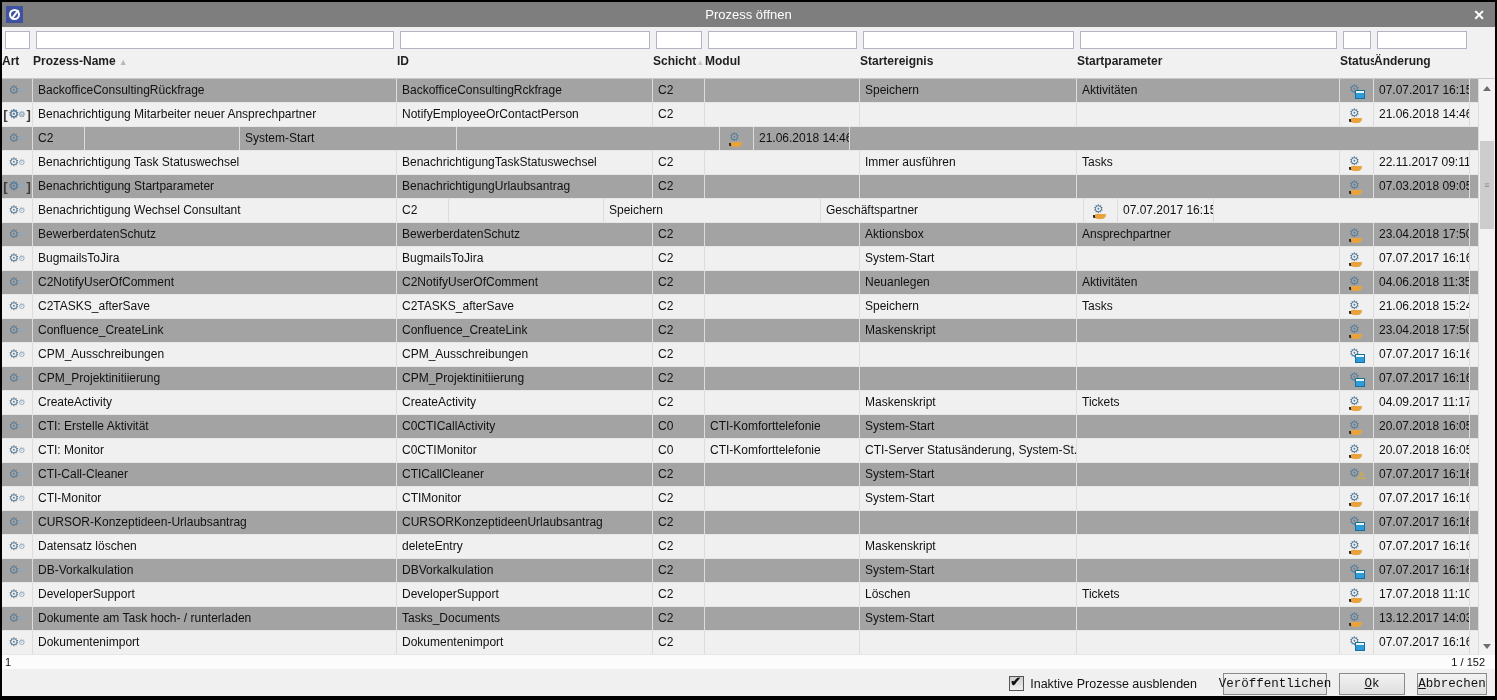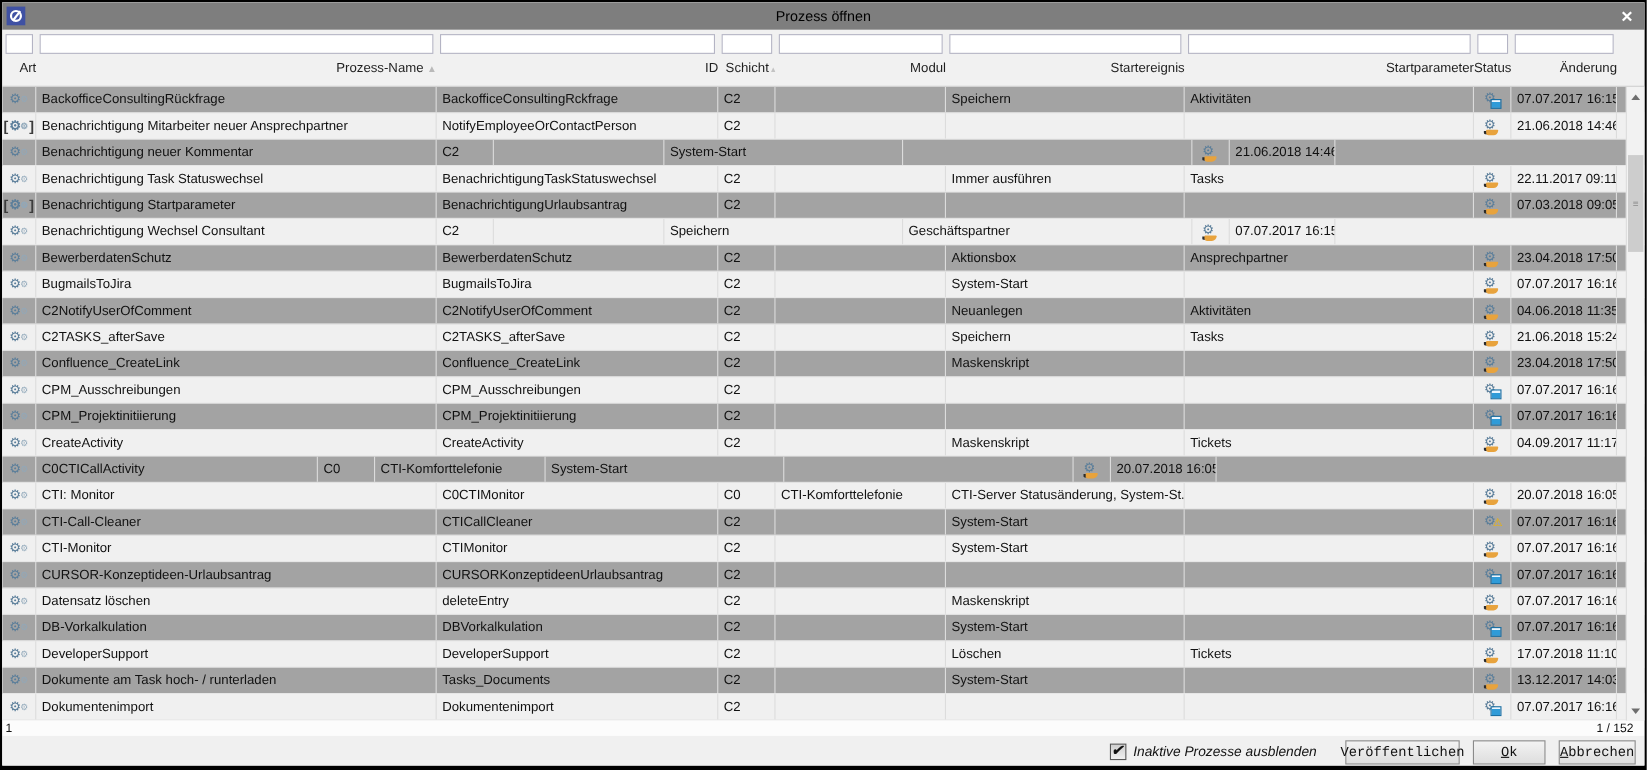--- a/index.html
+++ b/index.html
@@ -5,41 +5,41 @@
   html,body{margin:0;padding:0;}
   body{width:1497px;height:700px;overflow:hidden;font-family:"Liberation Sans",sans-serif;}
   .dialog{position:relative;width:1497px;height:700px;background:#000;box-sizing:border-box;padding:2px 2px 4px 2px;}
   .inner{position:relative;width:1493px;height:694px;background:#fff;display:flex;flex-direction:column;overflow:hidden;}
 
   
   .titlebar{height:25px;background:#7e7e7e;display:flex;align-items:center;flex:0 0 auto;position:relative;}
   .app-logo{width:17px;height:17px;background:#3f51a3;margin-left:4px;position:relative;flex:0 0 auto;}
   .app-logo::before{content:"";position:absolute;inset:3px;border:2px solid #fff;border-radius:50%;}
   .app-logo::after{content:"";position:absolute;left:8px;top:3px;width:2px;height:11px;background:#fff;transform:rotate(38deg);}
-  .title-text{position:absolute;left:0;right:0;text-align:center;color:#000000;font-size:13px;}
+  .title-text{position:absolute;left:0;right:0;text-align:center;color:#ffffff;font-size:13px;}
   .close-btn{position:absolute;right:6px;top:3px;width:20px;height:19px;color:#fff;font-size:14px;font-weight:bold;
              display:flex;align-items:center;justify-content:center;cursor:pointer;}
 
   
   .col-art{width:31px;}
   .col-name{width:364px;}
   .col-id{width:256px;}
   .col-schicht{width:52px;}
   .col-modul{width:155px;}
   .col-startereignis{width:217px;}
   .col-startparameter{width:263px;}
   .col-status{width:34px;}
   .col-aenderung{width:96px;}
   .col-filler{flex:1;border-right:none !important;}
 
   
   .header{height:51px;background:#f1f1f1;border-bottom:1px solid #c9c9c9;display:flex;flex:0 0 auto;}
   .hcell{box-sizing:border-box;display:flex;flex-direction:column;}
   .filter{height:16px;margin:4px 3px 1px 3px;border:1px solid #b4b4c4;background:#fff;font-size:11px;padding:0 2px;outline:none;}
-  .hlabel{text-align:right;font-size:12px;color:#1f1f1f;line-height:22px;white-space:nowrap;overflow:hidden;}
+  .hlabel{text-align:left;font-size:12px;color:#1f1f1f;line-height:22px;white-space:nowrap;overflow:hidden;font-weight:bold;}
   .sort-asc{color:#b9b9b9;font-size:9px;margin-left:3px;}
   .sort-sec{color:#c3c3c3;font-size:8px;margin-left:2px;}
   .hfiller{flex:1;}
 
   
   .tbody{position:relative;height:576px;overflow:hidden;background:#fff;flex:0 0 auto;}
   .trow{display:flex;height:23px;border-bottom:1px solid #e6e6e6;cursor:default;}
   .odd{background:#a3a3a3;} .even{background:#f0f0f0;}
   .cell{box-sizing:border-box;border-right:1px solid #dcdcdc;padding:0 5px;font-size:12px;line-height:23px;
         color:#111;white-space:nowrap;overflow:hidden;}
@@ -70,21 +70,21 @@
   .sb-thumb{position:absolute;left:1px;width:14px;top:62px;height:88px;background:#cdcdcd;display:flex;align-items:center;justify-content:center;}
   .sb-grip{color:#8a8a8a;font-size:9px;line-height:9px;letter-spacing:0;}
 
   
   .statusrow{height:14px;display:flex;justify-content:space-between;align-items:center;
              font-size:11px;color:#111;padding:0 10px 0 3px;background:#fcfcfc;flex:0 0 auto;}
 
   
   .footerbar{height:29px;background:#f0f0f0;display:flex;align-items:center;justify-content:flex-end;
              padding-right:8px;flex:0 0 auto;}
-  .chk-group{display:flex;margin-right:14px;cursor:default;font-style:italic;}
+  .chk-group{display:flex;align-items:center;margin-right:14px;cursor:default;}
   .checkbox{width:13px;height:13px;border:1px solid #555;background:linear-gradient(#cfcfcf,#efefef);
             position:relative;margin-right:6px;flex:0 0 auto;}
   .checkbox.checked::after{content:"✔";position:absolute;left:0px;top:-3px;font-size:13px;font-weight:bold;color:#111;}
   .chk-label{font-size:12.5px;color:#111;}
   .btn{height:22px;box-sizing:border-box;border:1px solid #8a8a8a;background:linear-gradient(#f3f3f3,#dedede);
        font-size:12.5px;color:#111;display:flex;align-items:center;justify-content:center;
        margin-left:12px;cursor:pointer;font-family:Liberation Mono, monospace;}
   .btn-publish{width:104px;} .btn-ok{width:66px;} .btn-cancel{width:70px;}
   .btn u{text-decoration:underline;}
 </style>
@@ -172,21 +172,20 @@
           <div class="cell col-status icon-cell">
             <span class="icon-status published"></span>
           </div>
           <div class="cell col-aenderung">21.06.2018 14:46</div>
           <div class="cell col-filler"></div>
         </div>
         <div class="trow odd">
           <div class="cell col-art icon-cell">
             <span class="icon-gears"></span>
           </div>
-          <div class="cell col-name">Benachrichtigung neuer Kommentar</div>
           <div class="cell col-schicht">C2</div>
           <div class="cell col-modul"></div>
           <div class="cell col-startereignis">System-Start</div>
           <div class="cell col-startparameter"></div>
           <div class="cell col-status icon-cell">
             <span class="icon-status published"></span>
           </div>
           <div class="cell col-aenderung">21.06.2018 14:46</div>
           <div class="cell col-filler"></div>
         </div>
@@ -364,20 +363,21 @@
           <div class="cell col-status icon-cell">
             <span class="icon-status published"></span>
           </div>
           <div class="cell col-aenderung">04.09.2017 11:17</div>
           <div class="cell col-filler"></div>
         </div>
         <div class="trow odd">
           <div class="cell col-art icon-cell">
             <span class="icon-gears"></span>
           </div>
+          <div class="cell col-name">CTI: Erstelle Aktivität</div>
           <div class="cell col-id">C0CTICallActivity</div>
           <div class="cell col-schicht">C0</div>
           <div class="cell col-modul">CTI-Komforttelefonie</div>
           <div class="cell col-startereignis">System-Start</div>
           <div class="cell col-startparameter"></div>
           <div class="cell col-status icon-cell">
             <span class="icon-status published"></span>
           </div>
           <div class="cell col-aenderung">20.07.2018 16:05</div>
           <div class="cell col-filler"></div>

